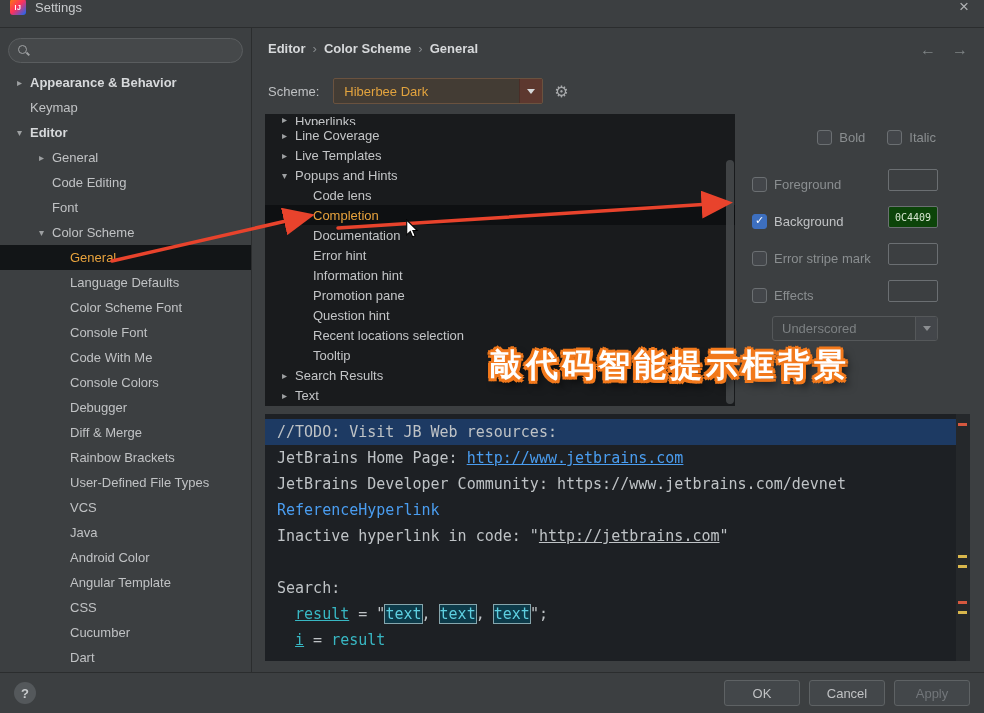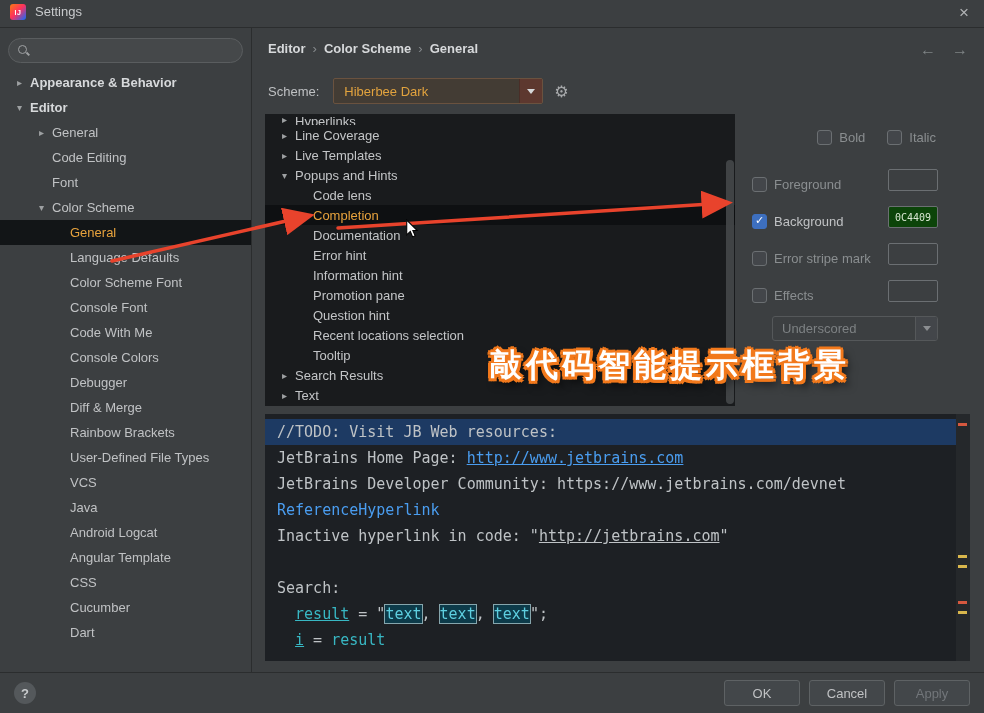--- a/index.html
+++ b/index.html
@@ -1,21 +1,21 @@
 <!DOCTYPE html>
 <html><head>
 <meta charset="utf-8">
 <style>
   *{box-sizing:border-box;margin:0;padding:0}
   html,body{background:#222426}
   body{font-family:"Liberation Sans","DejaVu Sans",sans-serif}
   .app{position:relative;width:984px;height:713px;background:#3c3f41;overflow:hidden;font-size:13px;color:#bbb}
 
   
-  .titlebar{position:absolute;top:0;left:0;right:0;height:28px;display:flex;align-items:flex-start;padding:4px 10px;background:#3c3f41;border-bottom:1px solid #2b2d2e}
+  .titlebar{position:absolute;top:0;left:0;right:0;height:28px;display:flex;align-items:flex-end;padding:12px 10px;background:#3c3f41;border-bottom:1px solid #2b2d2e}
   .logo{width:16px;height:16px;border-radius:3px;background:linear-gradient(135deg,#f97a12,#fe315d 48%,#0b6cff);color:#fff;font-size:7px;font-weight:bold;display:flex;align-items:center;justify-content:center;letter-spacing:.5px}
   .win-title{margin-left:9px;color:#c8cacc;font-size:13px}
   .win-close{margin-left:auto;color:#b0b2b4;font-size:17px;line-height:1;padding:0 5px;cursor:default}
 
   
   .sidebar{position:absolute;left:0;top:28px;width:252px;bottom:41px;background:#3c3f41;border-right:1px solid #2b2d2e;overflow:hidden}
   .searchbox{margin:10px 8px 6px;height:25px;background:#45484a;border:1px solid #5a5d5f;border-radius:13px;display:flex;align-items:center;padding:0 9px;gap:7px}
   .search-icon{position:relative;width:11px;height:11px;flex:none}
   .search-icon::before{content:"";position:absolute;left:0;top:0;width:7px;height:7px;border:1.5px solid #9fa1a3;border-radius:50%}
   .search-icon::after{content:"";position:absolute;left:8px;top:8px;width:4px;height:1.6px;background:#9fa1a3;transform:rotate(45deg)}
@@ -116,20 +116,24 @@
       <span class="search-icon"></span>
       <input value="" style="">
     </div>
     <div class="tree">
 
         <div class="trow bold lvl0">
           <span class="chev collapsed"></span>
           <span class="lbl">Appearance &amp; Behavior</span>
         </div>
 
+        <div class="trow lvl0">
+          <span class="chev"></span>
+          <span class="lbl">Keymap</span>
+        </div>
 
         <div class="trow bold lvl0">
           <span class="chev expanded"></span>
           <span class="lbl">Editor</span>
         </div>
 
         <div class="trow lvl1">
           <span class="chev collapsed"></span>
           <span class="lbl">General</span>
         </div>
@@ -204,21 +208,21 @@
           <span class="lbl">VCS</span>
         </div>
 
         <div class="trow lvl2">
           <span class="chev"></span>
           <span class="lbl">Java</span>
         </div>
 
         <div class="trow lvl2">
           <span class="chev"></span>
-          <span class="lbl">Android Logcat</span>
+          <span class="lbl">Android Color</span>
         </div>
 
         <div class="trow lvl2">
           <span class="chev"></span>
           <span class="lbl">Angular Template</span>
         </div>
 
         <div class="trow lvl2">
           <span class="chev"></span>
           <span class="lbl">CSS</span>

